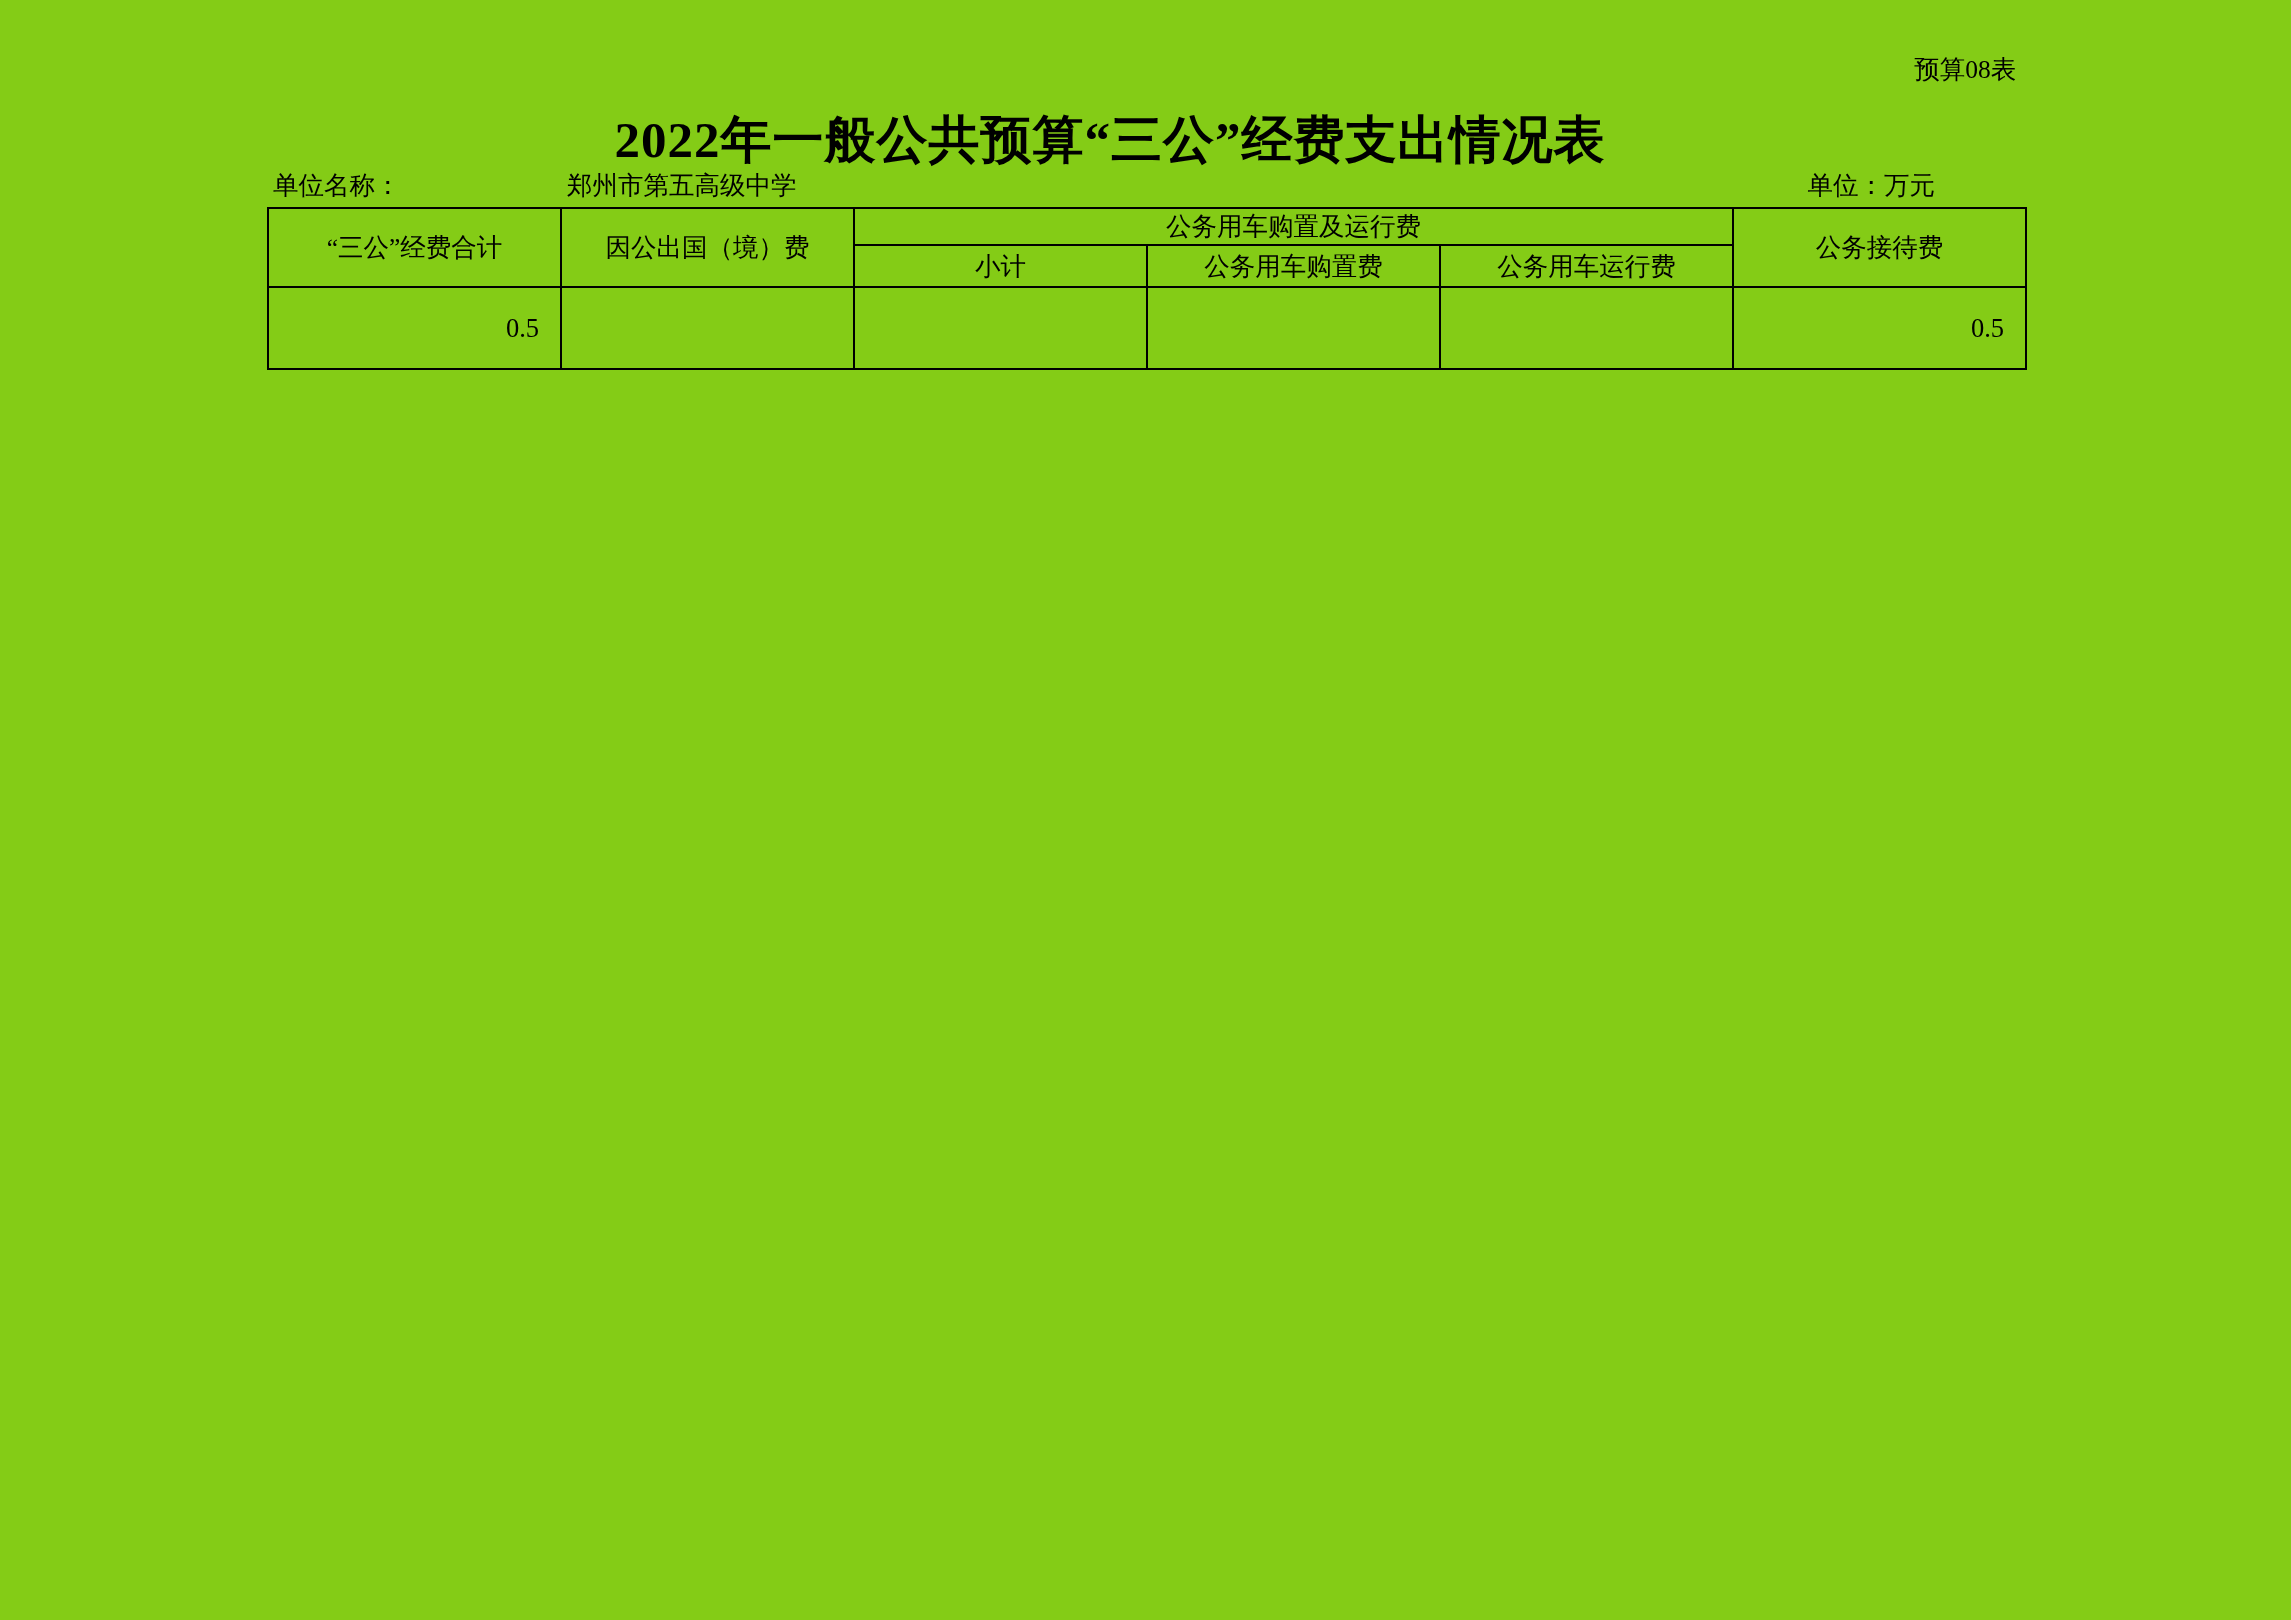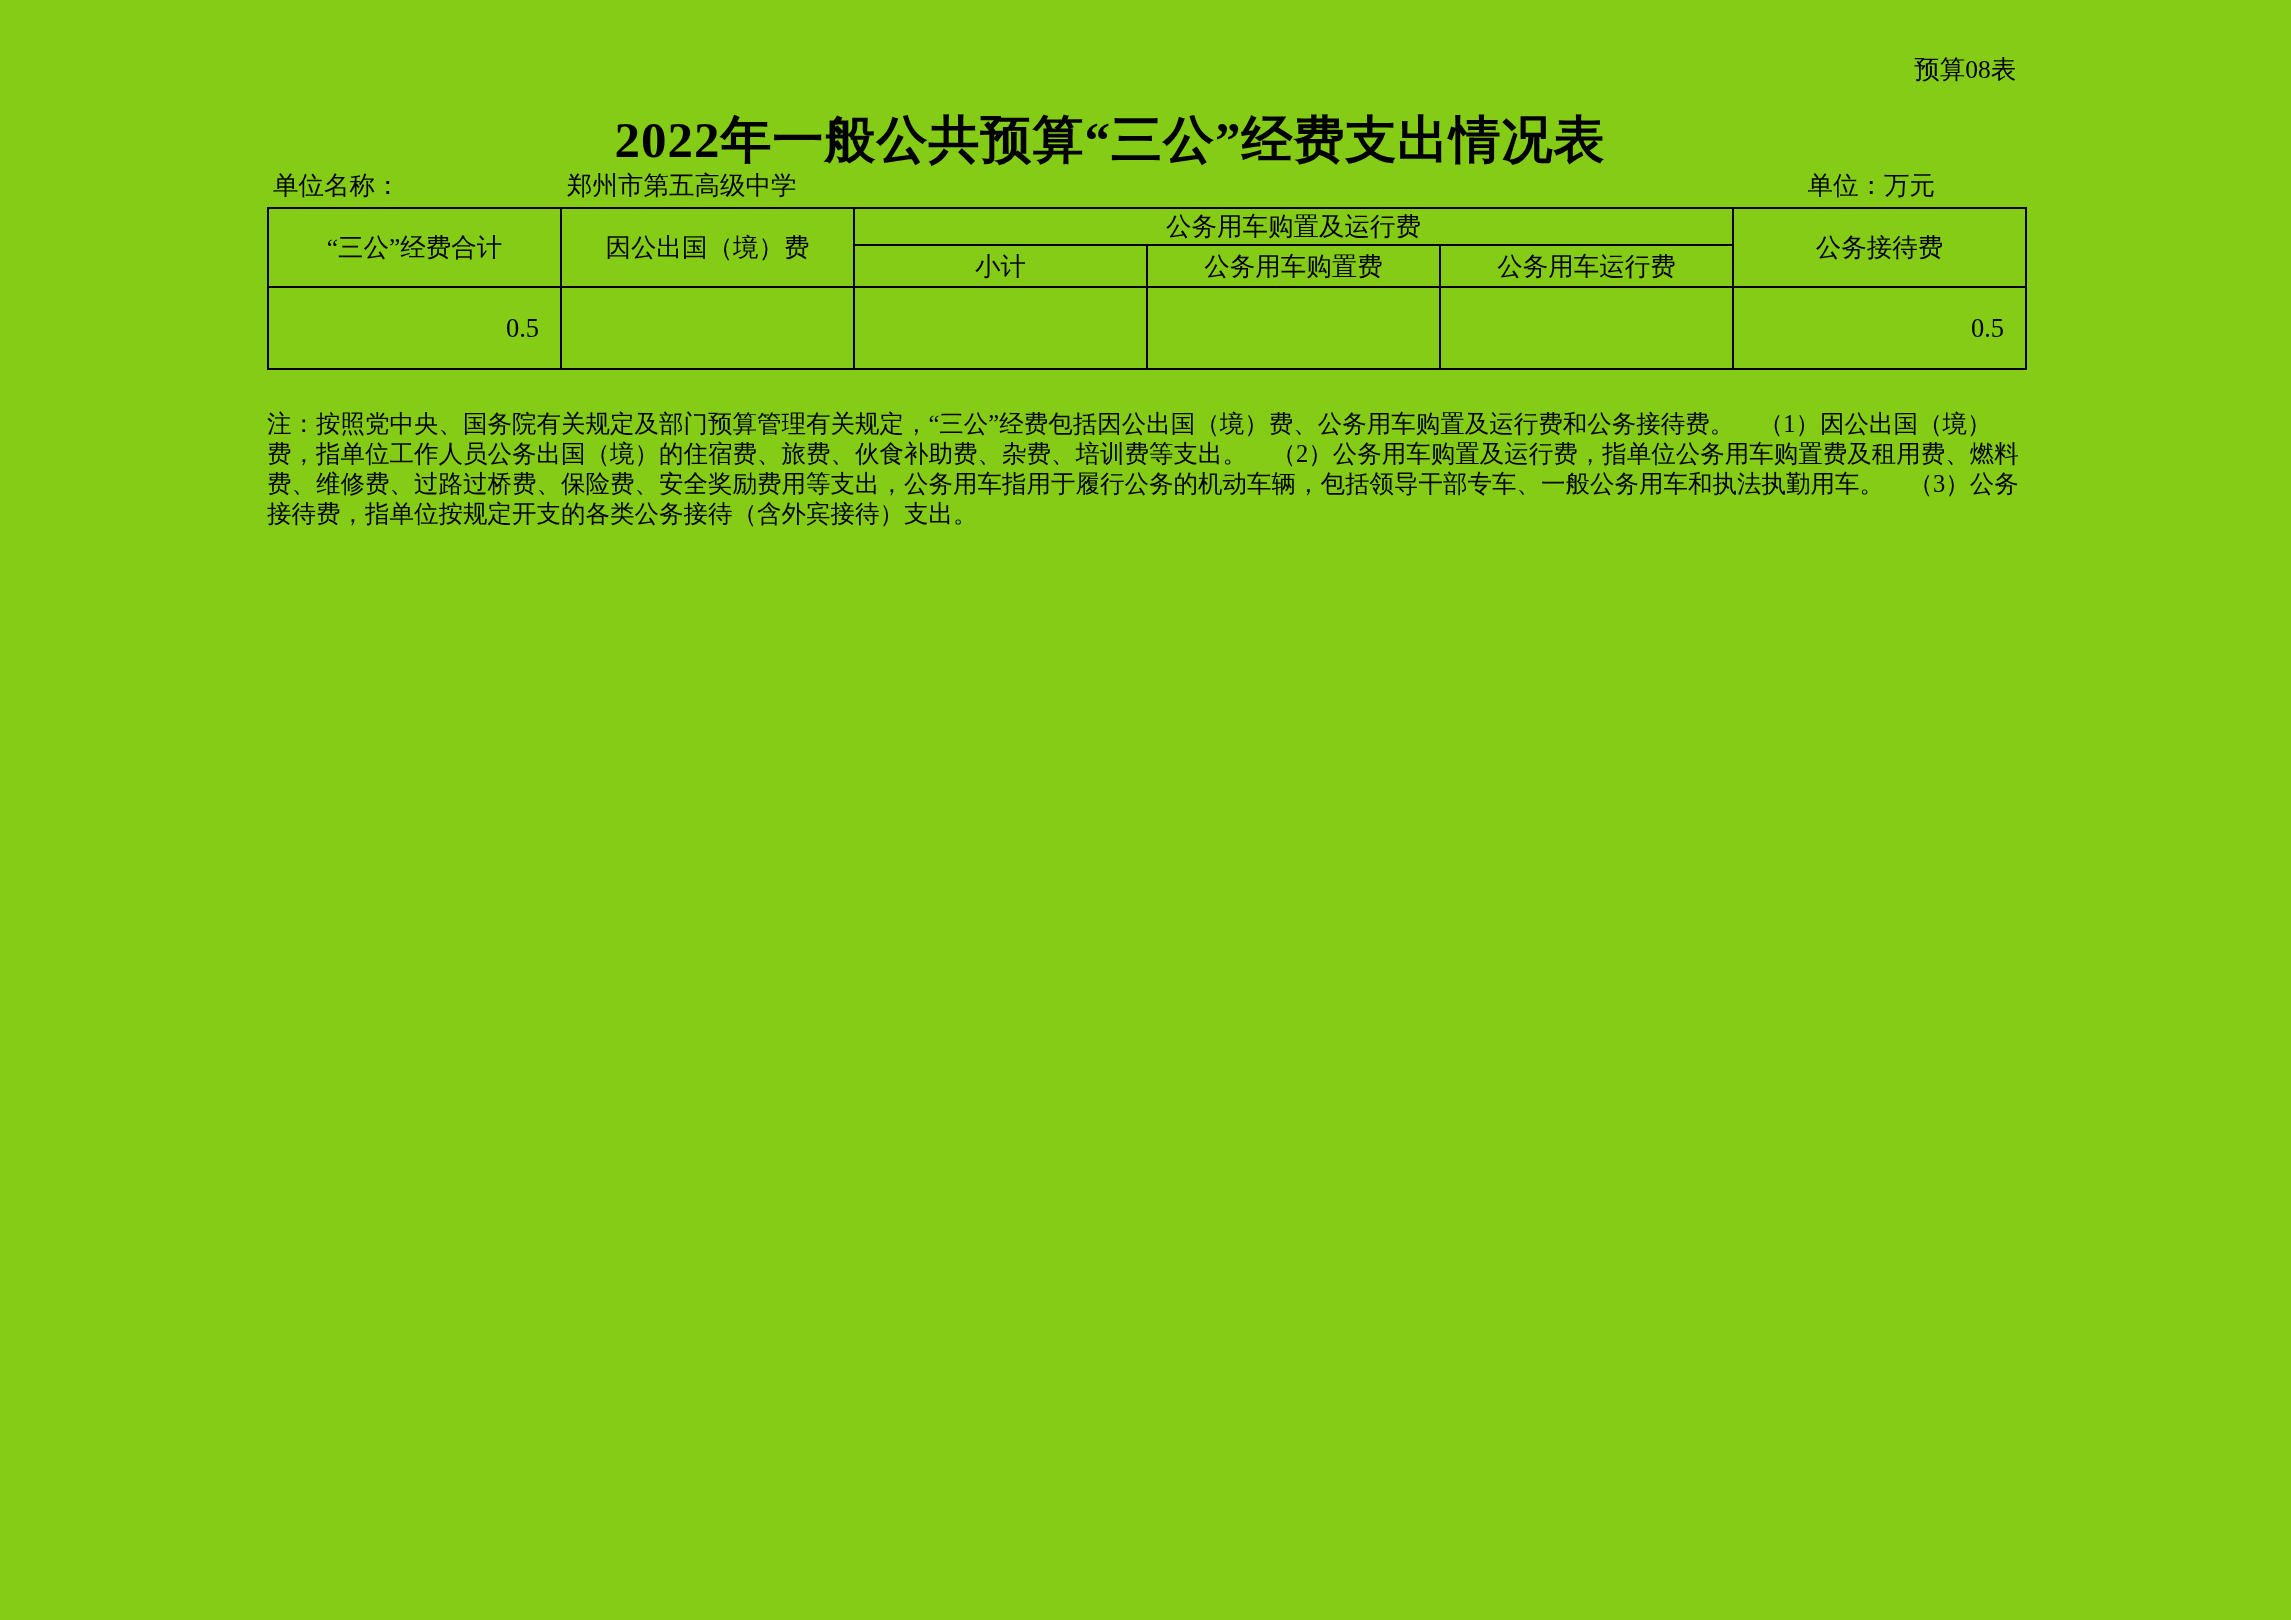--- a/index.html
+++ b/index.html
@@ -132,16 +132,15 @@
         <td>0.5</td>
         <td></td>
         <td></td>
         <td></td>
         <td></td>
         <td>0.5</td>
       </tr>
     </tbody>
   </table>
 
-  <div class="note">注：按照党中央、国务院有关规定及部门预算管理有关规定，“三公”经费包括因公出国（境）费、公务用车购置及运行费和公务接待费。　（1）因公出国（境）费，指单位工作人员公务出国（境）的住宿费、旅费、伙食补助费、杂费、培训费等支出。　（2）公务用车购置及运行费，指单位公务用车购置费及租用费、燃料费、维修费、过路过桥费、保险费、安全奖励费用等支出，公务用车指用于履行公务的机动车辆，包括领导干部专车、一般公务用车和执法执勤用车。　（3）公务接待费，指单位按规定开支的各类公务接待（含外宾接待）支出。</div>
 
 </div>
 
 
 </body></html>

